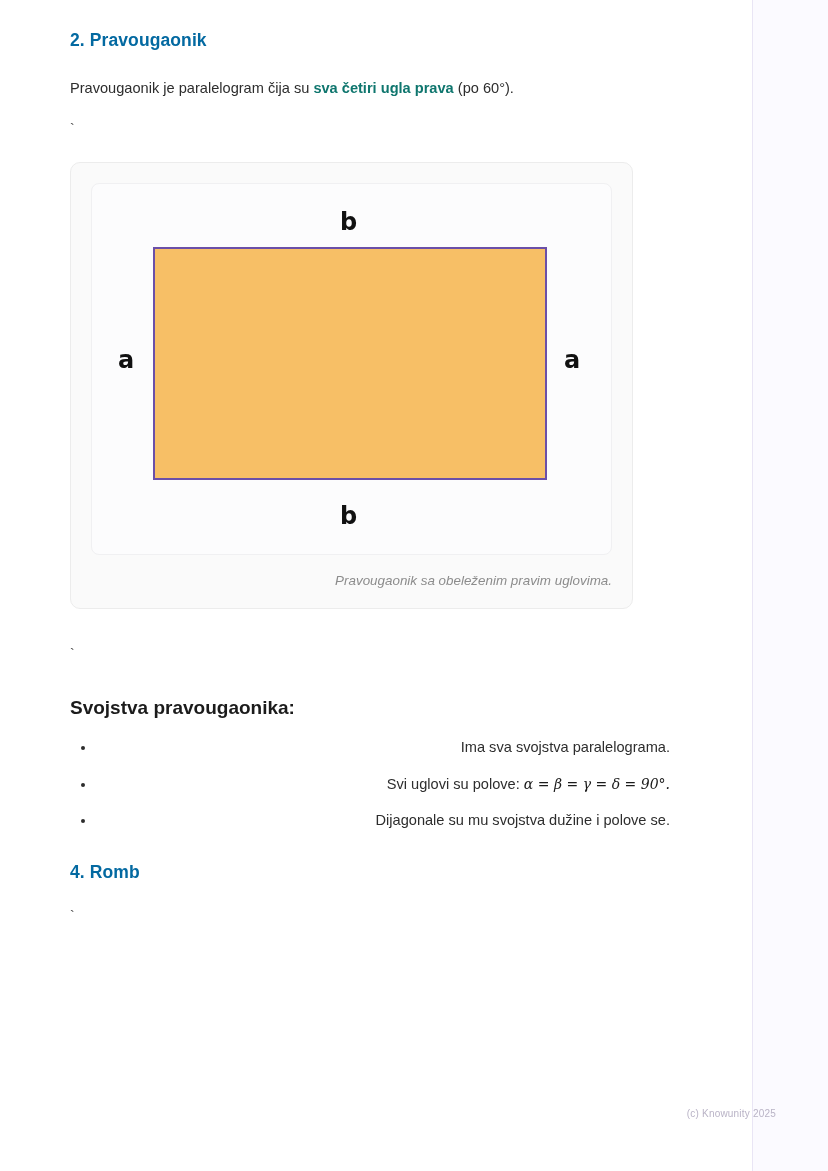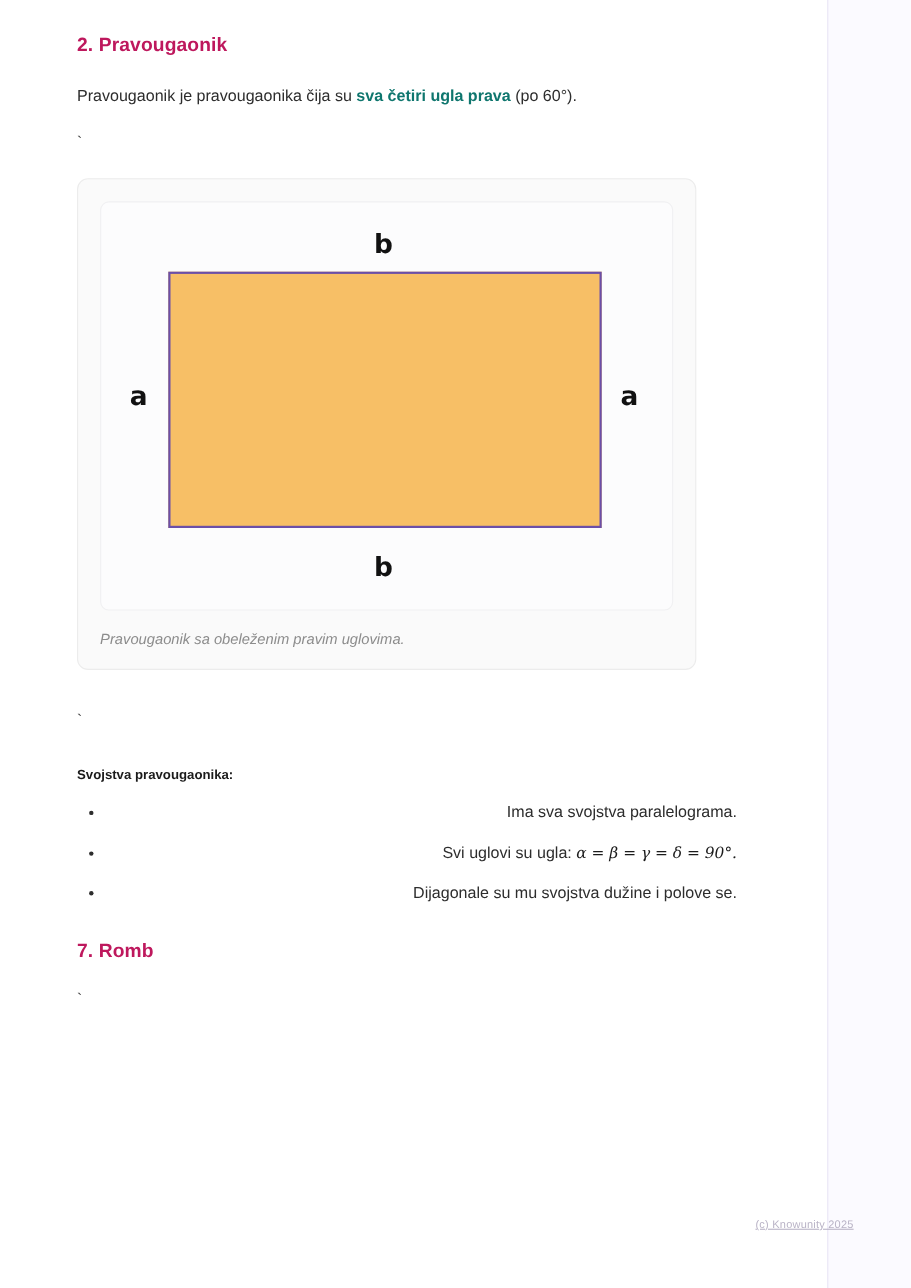--- a/index.html
+++ b/index.html
@@ -30,21 +30,21 @@
   }
   .content {
     position: absolute;
     left: 70px;
     top: 30px;
     width: 600px;
   }
   h2.section-title {
     font-size: 17.5px;
     font-weight: 700;
-    color: #be185d;
+    color: #0369a1;
     margin: 0 0 26px 0;
     letter-spacing: .1px;
   }
   p.body-text {
     font-size: 14.6px;
     line-height: 1.55;
     color: #2d2d2d;
     margin: 0 0 22px 0;
   }
   p.body-text b { font-weight: 700; color: #0f766e; }
@@ -86,27 +86,27 @@
     font-weight: 700;
     font-size: 24px;
     color: #111111;
   }
   .lbl-top   { left: 248px; top: 24px; }
   .lbl-bottom{ left: 248px; top: 318px; }
   .lbl-left  { left: 26px;  top: 162px; }
   .lbl-right { left: 472px; top: 162px; }
   .figure-caption {
     margin-top: 18px;
-    text-align: left;
+    text-align: right;
     font-size: 13.4px;
     font-style: italic;
     color: #8c8c8c;
   }
   h3.sub-title {
-    font-size: 12px;
+    font-size: 19px;
     font-weight: 700;
     color: #1b1b1b;
     margin: 0 0 18px 0;
   }
   ul.props {
     margin: 0 0 26px 0;
     padding-left: 26px;
     text-align: right;
   }
   ul.props li {
@@ -122,36 +122,35 @@
     color: #1b1b1b;
     margin-top: 32px;
   }
   .footer-note {
     position: absolute;
     right: 52px;
     bottom: 52px;
     font-size: 10px;
     color: #b9b3c6;
     letter-spacing: .2px;
-    text-decoration: underline;
   }
 </style>
 </head>
 <body>
 
 <div id="page">
 
   <div class="right-strip"></div>
 
   <div class="content">
 
     <h2 class="section-title">2. Pravougaonik</h2>
 
     <p class="body-text">
-      <span>Pravougaonik je pravougaonika čija su </span><b>sva četiri ugla prava</b><span> (po 60°).</span>
+      <span>Pravougaonik je paralelogram čija su </span><b>sva četiri ugla prava</b><span> (po 60°).</span>
     </p>
 
     <p class="backtick">`</p>
 
     <div class="figure-card">
       <div class="figure-inner">
         <div class="rect-shape"></div>
         <div class="lbl lbl-top">b</div>
         <div class="lbl lbl-bottom">b</div>
         <div class="lbl lbl-left">a</div>
@@ -162,28 +161,28 @@
 
     <p class="backtick" style="margin-top:38px;">`</p>
 
     <h3 class="sub-title" style="margin-top:36px;">Svojstva pravougaonika:</h3>
 
     <ul class="props">
       <li>
         <span>Ima sva svojstva paralelograma.</span>
       </li>
       <li>
-        <span>Svi uglovi su ugla: </span><span class="math">α = β = γ = δ = 90</span><span class="math deg">°.</span>
+        <span>Svi uglovi su polove: </span><span class="math">α = β = γ = δ = 90</span><span class="math deg">°.</span>
       </li>
       <li>
         <span>Dijagonale su mu svojstva dužine i polove se.</span>
       </li>
     </ul>
 
-    <h2 class="section-title" style="margin-top:30px;">7. Romb</h2>
+    <h2 class="section-title" style="margin-top:30px;">4. Romb</h2>
 
 
     <p class="backtick">`</p>
 
   </div>
 
   <div class="footer-note">(c) Knowunity 2025</div>
 
 </div>
 

